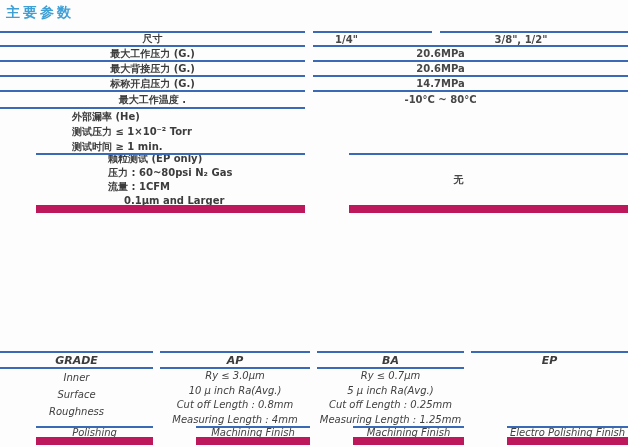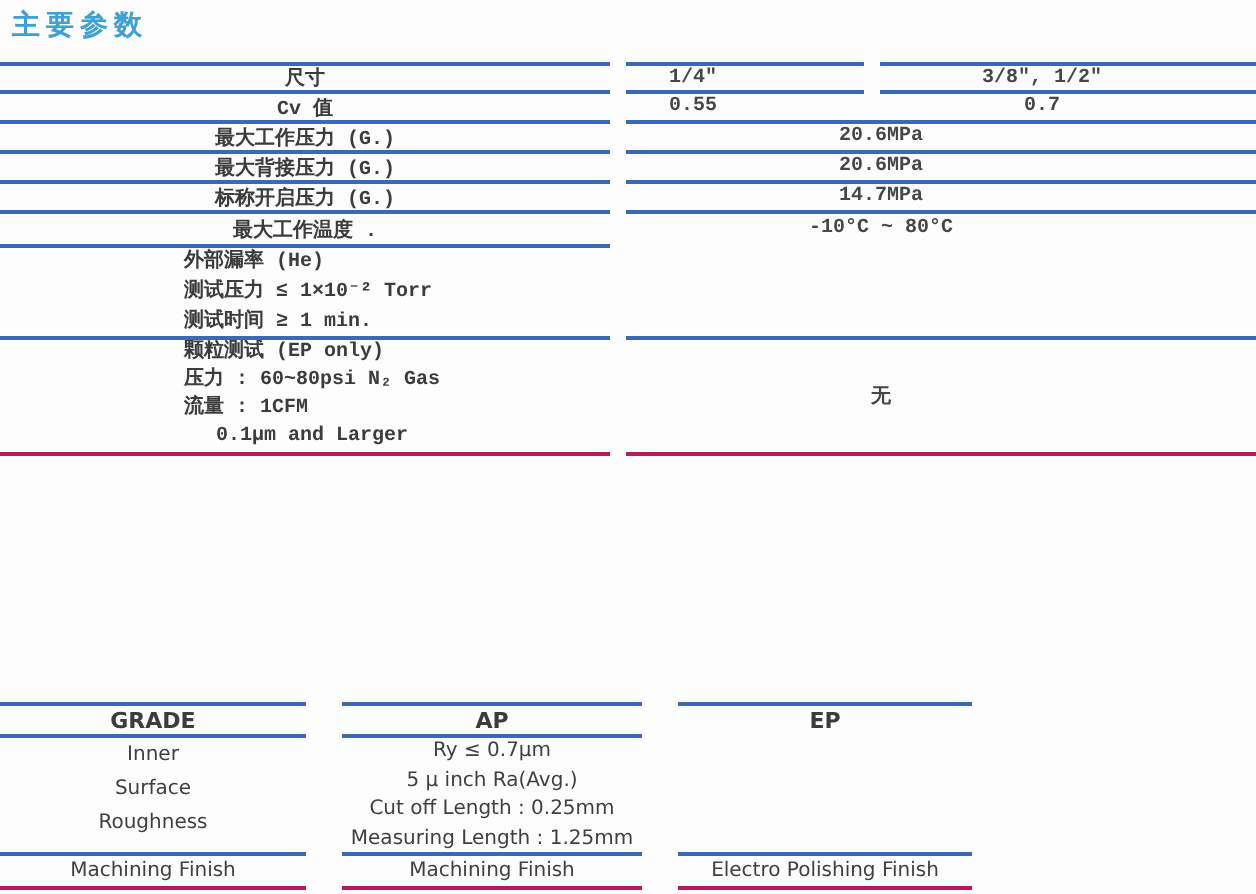--- a/index.html
+++ b/index.html
@@ -17,52 +17,52 @@
     color:#3fa0d6;
     font-size:14px;
     font-weight:bold;
     letter-spacing:3px;
     white-space:nowrap;
   }
   #title1{left:6px;top:4px;}
   #title2{left:5px;top:316px;}
 
   
-  .t1{position:absolute;left:0;top:31px;width:628px;font-family:Liberation Mono, monospace;}
+  .t1{position:absolute;left:0;top:31px;width:628px;}
   .t1row{display:grid;column-gap:8px;}
   .t1row.split{grid-template-columns:305px 119px 188px;}
   .t1row.merged{grid-template-columns:305px 315px;}
   .h14{height:14px}.h15{height:15px}.h17{height:17px}.h46{height:46px}.h60{height:60px}
 
   .c{
     box-sizing:border-box;
     border-top:2px solid #3a6ab5;
     display:flex;align-items:center;justify-content:center;
     font-size:10px;
     overflow:hidden;
     white-space:nowrap;
   }
-  .bb{border-bottom:2px solid #be185d;}
+  .bb{border-bottom:8px solid #be185d;margin-left:36px;}
   .lab{font-weight:bold;color:#3c3c3c;}
   .val{font-weight:600;color:#474747;}
   .v2{padding-right:52px;}
   .v3{padding-right:26px;}
   .vm{padding-right:60px;}
 
   .lblk{
     flex-direction:column;align-items:flex-start;justify-content:center;
-    padding-left:92px;font-weight:bold;color:#3c3c3c;
+    padding-left:72px;font-weight:bold;color:#3c3c3c;
   }
   .lblk span{display:block;line-height:15px;}
   .lblk.tight span{line-height:14px;}
   .indent{padding-left:16px;}
 
   
   .t2{position:absolute;left:0;top:351px;width:628px;}
-  .t2row{display:grid;grid-template-columns:153px 150px 147px 157px;column-gap:18px;}
+  .t2row{display:grid;grid-template-columns:153px 150px 147px 157px;column-gap:7px;font-style:italic;}
   .hh{height:16px}.hb{height:59px}.hp{height:19px}
   .c.hdr{font-weight:bold;font-size:11px;color:#3c3c3c;}
   .c.body{flex-direction:column;justify-content:flex-start;font-weight:400;color:#404040;}
   .c.body span{display:block;line-height:17px;text-align:center;}
   .c.body.four span{line-height:14.5px;}
   .c.pol{font-weight:500;color:#404040;}
 </style>
 </head>
 <body>
 
@@ -71,25 +71,20 @@
   <div id="title1" class="sect-title">主要参数</div>
 
   <div class="t1">
 
     <div class="t1row split h14">
       <div class="c lab">尺寸</div>
       <div class="c val v2">1/4"</div>
       <div class="c val v3">3/8", 1/2"</div>
     </div>
 
-    <div class="t1row split h15">
-      <div class="c lab">Cv 值</div>
-      <div class="c val v2">0.55</div>
-      <div class="c val v3">0.7</div>
-    </div>
 
     <div class="t1row merged h15">
       <div class="c lab">最大工作压力 (G.)</div>
       <div class="c val vm">20.6MPa</div>
     </div>
 
     <div class="t1row merged h15">
       <div class="c lab">最大背接压力 (G.)</div>
       <div class="c val vm">20.6MPa</div>
     </div>
@@ -123,38 +118,46 @@
     </div>
 
   </div>
 
 
   <div class="t2">
 
     <div class="t2row hh">
       <div class="c hdr">GRADE</div>
       <div class="c hdr">AP</div>
+      <div class="c hdr">BA</div>
       <div class="c hdr">EP</div>
     </div>
 
     <div class="t2row hb">
       <div class="c body">
         <span>Inner</span>
         <span>Surface</span>
         <span>Roughness</span>
       </div>
       <div class="c body four">
+        <span>Ry ≤ 3.0μm</span>
+        <span>10 μ inch Ra(Avg.)</span>
+        <span>Cut off Length : 0.8mm</span>
+        <span>Measuring Length : 4mm</span>
+      </div>
+      <div class="c body four">
         <span>Ry ≤ 0.7μm</span>
         <span>5 μ inch Ra(Avg.)</span>
         <span>Cut off Length : 0.25mm</span>
         <span>Measuring Length : 1.25mm</span>
       </div>
     </div>
 
     <div class="t2row hp">
+      <div class="c pol bb">Polishing</div>
       <div class="c pol bb">Machining Finish</div>
       <div class="c pol bb">Machining Finish</div>
       <div class="c pol bb">Electro Polishing Finish</div>
     </div>
 
   </div>
 
 </div>
 
 </body></html>

